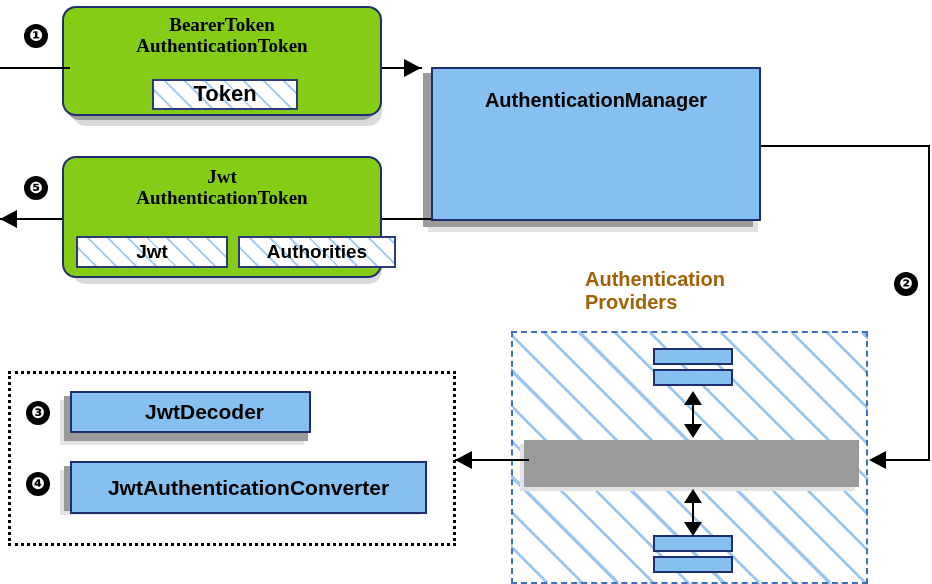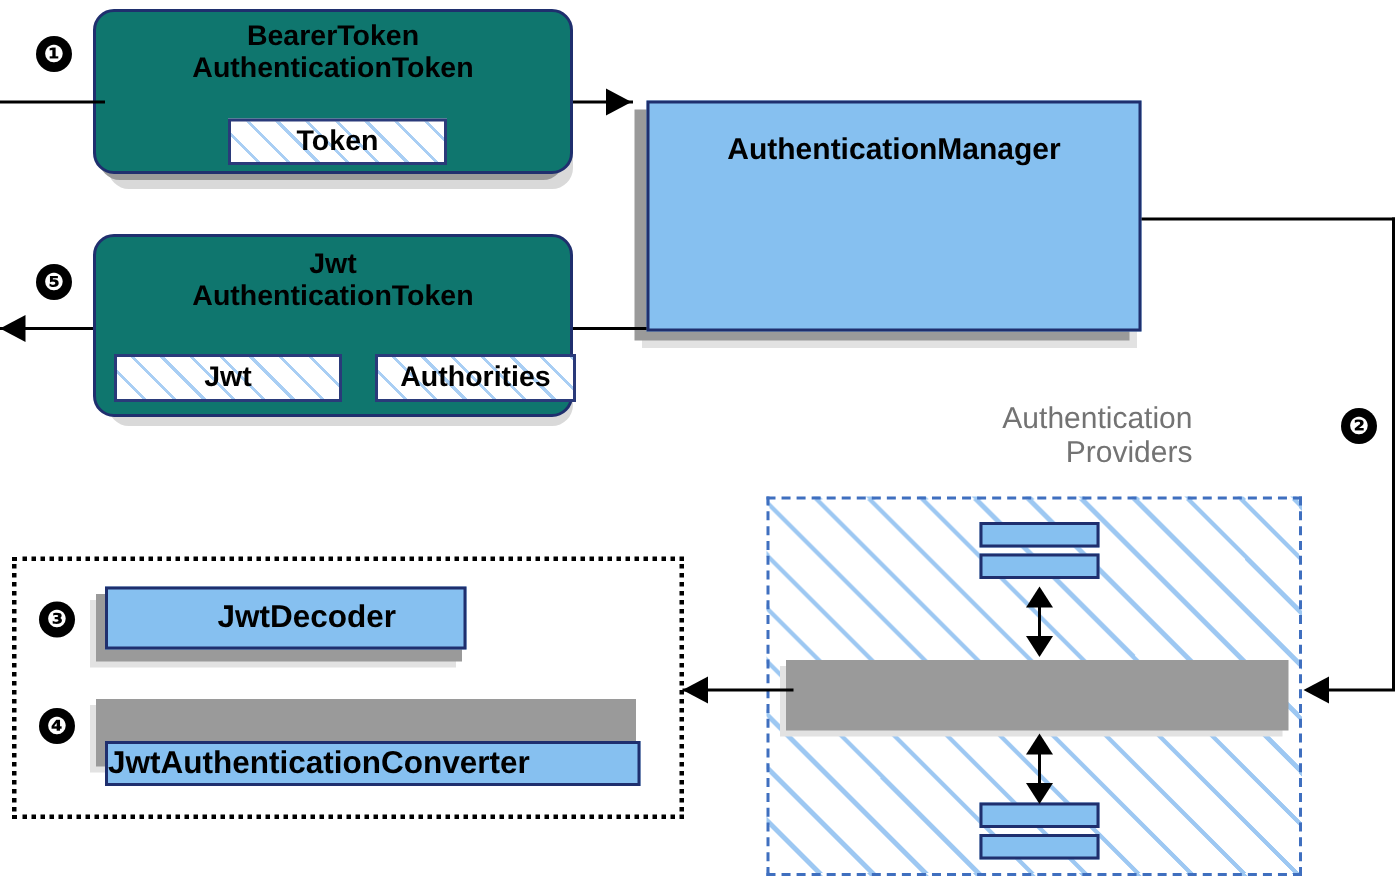--- a/index.html
+++ b/index.html
@@ -37,25 +37,26 @@
     font-size: 16px;
     font-weight: bold;
     line-height: 24px;
     text-align: center;
     z-index: 30;
   }
 
   
   .card-round {
     position: absolute;
-    background: #0f766e;
+    background: #84cc16;
     border: 2px solid #1f2f6e;
     border-radius: 14px;
     box-sizing: border-box;
     z-index: 12;
+    font-family: Liberation Serif, serif;
   }
   .shadow-round {
     position: absolute;
     border-radius: 14px;
     box-sizing: border-box;
     z-index: 10;
   }
   .shadow-round.dark { background: #9a9a9a; }
   .shadow-round.light { background: #d9d9d9; }
 
@@ -151,23 +152,23 @@
     border-bottom: 14px solid #000000;
   }
   .arrow.down {
     border-left: 9px solid transparent;
     border-right: 9px solid transparent;
     border-top: 14px solid #000000;
   }
 
   .zone-title {
     position: absolute;
-    font-weight: normal;
-    color: #737373;
-    text-align: right;
+    font-weight: bold;
+    color: #a16207;
+    text-align: left;
     line-height: 1.15;
     white-space: pre-line;
     z-index: 20;
   }
 </style>
 </head>
 <body>
 
 <div id="stage">
 
@@ -179,21 +180,21 @@
 
   <div class="ln h" style="left:0px; top:67px; width:70px;"></div>
 
   <div class="shadow-round light" style="left:72px; top:18px; width:310px; height:108px;"></div>
   <div class="shadow-round dark" style="left:66px; top:12px; width:310px; height:108px;"></div>
   <div class="card-round" style="left:62px; top:6px; width:320px; height:110px;">
     <div class="lbl" style="position:absolute; left:0; top:6px; width:100%; font-size:19px;">BearerToken
 AuthenticationToken</div>
   </div>
   <div class="slot" style="left:152px; top:79px; width:146px; height:31px;">
-    <span class="lbl" style="font-size:19px;">Token</span>
+    <span class="lbl" style="font-size:22px;">Token</span>
   </div>
 
   <div class="ln h" style="left:382px; top:67px; width:40px;"></div>
   <div class="arrow right" style="left:404px; top:59px;"></div>
 
   <div class="shadow-sq light" style="left:428px; top:78px; width:330px; height:154px;"></div>
   <div class="shadow-sq dark" style="left:423px; top:73px; width:330px; height:154px;"></div>
   <div class="card-sq" style="left:431px; top:67px; width:330px; height:154px;">
     <div class="lbl" style="position:absolute; left:0; top:20px; width:100%; font-size:20px;">AuthenticationManager</div>
   </div>
@@ -205,21 +206,21 @@
 
   <div class="shadow-round light" style="left:72px; top:168px; width:310px; height:116px;"></div>
   <div class="shadow-round dark" style="left:66px; top:162px; width:310px; height:116px;"></div>
   <div class="card-round" style="left:62px; top:156px; width:320px; height:122px;">
     <div class="lbl" style="position:absolute; left:0; top:8px; width:100%; font-size:19px;">Jwt
 AuthenticationToken</div>
   </div>
   <div class="slot" style="left:76px; top:236px; width:152px; height:32px;">
     <span class="lbl" style="font-size:19px;">Jwt</span>
   </div>
-  <div class="slot" style="left:250px; top:236px; width:134px; height:32px;">
+  <div class="slot" style="left:238px; top:236px; width:158px; height:32px;">
     <span class="lbl" style="font-size:19px;">Authorities</span>
   </div>
 
   <div class="ln h" style="left:382px; top:218px; width:49px;"></div>
 
   <div class="ln h" style="left:0px; top:218px; width:62px;"></div>
   <div class="arrow left" style="left:0px; top:210px;"></div>
 
   <div class="zone-title" style="left:585px; top:268px; width:210px; font-size:20px;">Authentication
 Providers</div>
@@ -249,17 +250,17 @@
   <div class="zone-black" style="left:8px; top:371px; width:448px; height:175px;"></div>
 
   <div class="shadow-sq light" style="left:60px; top:400px; width:244px; height:45px;"></div>
   <div class="shadow-sq dark" style="left:64px; top:396px; width:244px; height:45px;"></div>
   <div class="card-sq" style="left:70px; top:391px; width:241px; height:42px; display:flex; align-items:center; justify-content:center;">
     <span class="lbl" style="font-size:21px;margin-left:28px;">JwtDecoder</span>
   </div>
 
   <div class="shadow-sq light" style="left:60px; top:470px; width:360px; height:45px;"></div>
   <div class="shadow-sq dark" style="left:64px; top:466px; width:360px; height:45px;"></div>
-  <div class="card-sq" style="left:70px; top:461px; width:357px; height:30px; display:flex; align-items:center; margin-top:33px;">
+  <div class="card-sq" style="left:70px; top:461px; width:357px; height:53px; display:flex; align-items:center; justify-content:center;">
     <span class="lbl" style="font-size:21px;">JwtAuthenticationConverter</span>
   </div>
 
 </div>
 
 </body></html>

